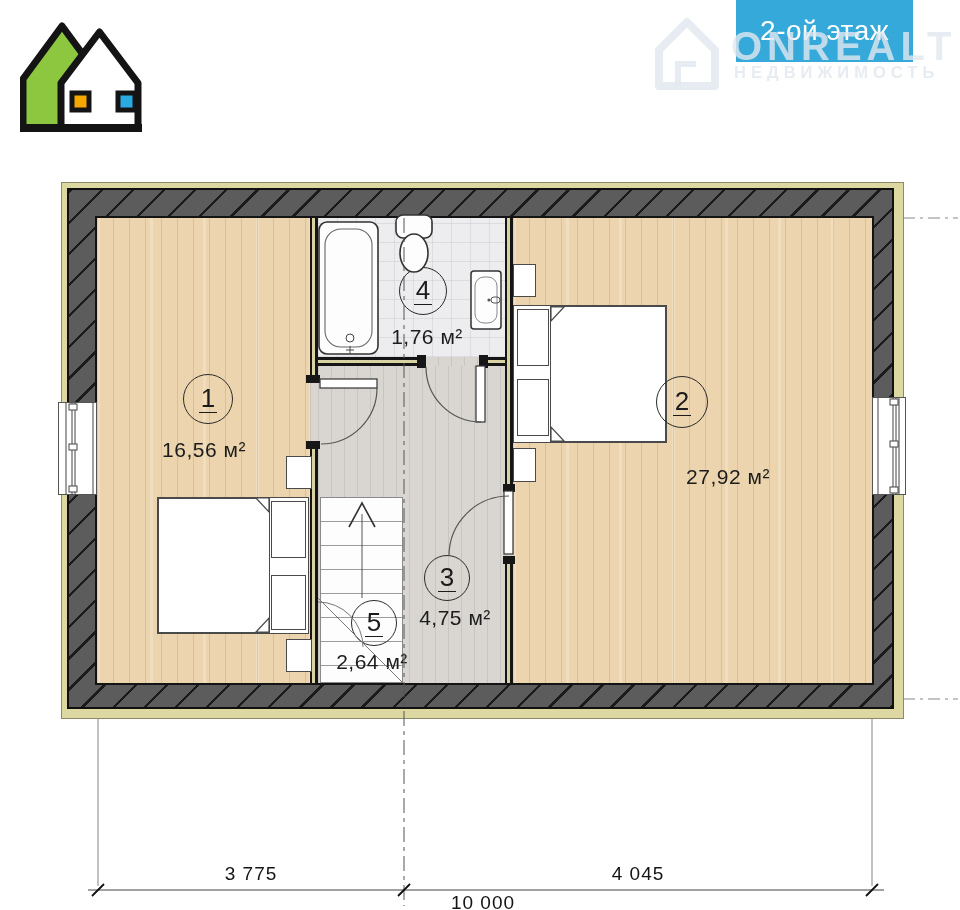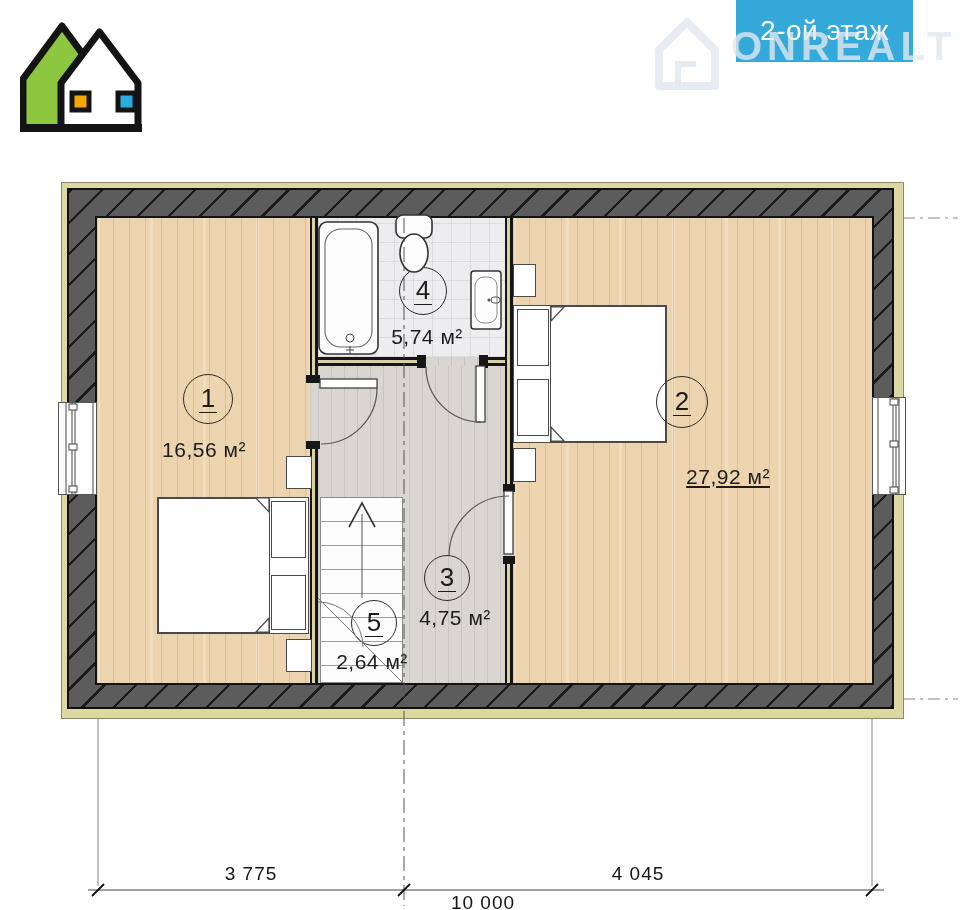--- a/index.html
+++ b/index.html
@@ -69,20 +69,21 @@
     <rect x="52" y="71" width="17" height="17" fill="#f7a800" stroke="#141414" stroke-width="5"></rect>
     <rect x="98" y="71" width="17" height="17" fill="#29abe2" stroke="#141414" stroke-width="5"></rect>
     <rect x="0" y="102" width="122" height="8" fill="#141414"></rect>
   </svg>
 
   <svg class="wm-glyph" width="80" height="82" viewBox="0 0 80 82">
     <path d="M 11 74 L 11 38 L 39 10 L 67 38 L 67 74 Z" fill="none" stroke="rgba(226,233,238,0.85)" stroke-width="8" stroke-linejoin="round"></path>
     <path d="M 30 74 L 30 52 L 48 52" fill="none" stroke="rgba(226,233,238,0.85)" stroke-width="6"></path>
   </svg>
   <div class="wm wm-brand">ONREALT</div>
+  <div class="wm wm-sub">НЕДВИЖИМОСТЬ</div>
 
   <div class="banner">
     <div>2-ой этаж</div>
   </div>
 
   <div class="frame"></div>
   <div class="walls"></div>
 
   <div class="interior">
     <div class="floor wood" style="left:0;top:0;width:213px;height:465px;"></div>
@@ -217,22 +218,22 @@
       <span>3</span>
     </div>
   <div class="roomnum" style="left:399px;top:267px;width:46px;height:46px;">
       <span>4</span>
     </div>
   <div class="roomnum" style="left:351px;top:600px;width:44px;height:44px;">
       <span>5</span>
     </div>
 
   <div class="arealabel" style="left:204px;top:450px;text-align:center;">16,56 м²</div>
-  <div class="arealabel" style="left:728px;top:477px;text-decoration:underline;">27,92 м²</div>
+  <div class="arealabel" style="left:728px;top:477px;">27,92 м²</div>
   <div class="arealabel" style="left:455px;top:618px;">4,75 м²</div>
-  <div class="arealabel" style="left:427px;top:337px;">5,74 м²</div>
+  <div class="arealabel" style="left:427px;top:337px;">1,76 м²</div>
   <div class="arealabel" style="left:372px;top:662px;">2,64 м²</div>
 
   <div class="dim" style="left:251px;top:863px;">3 775</div>
   <div class="dim" style="left:638px;top:863px;">4 045</div>
   <div class="dim" style="left:483px;top:892px;">10 000</div>
 
 </div>
 
 </body></html>

